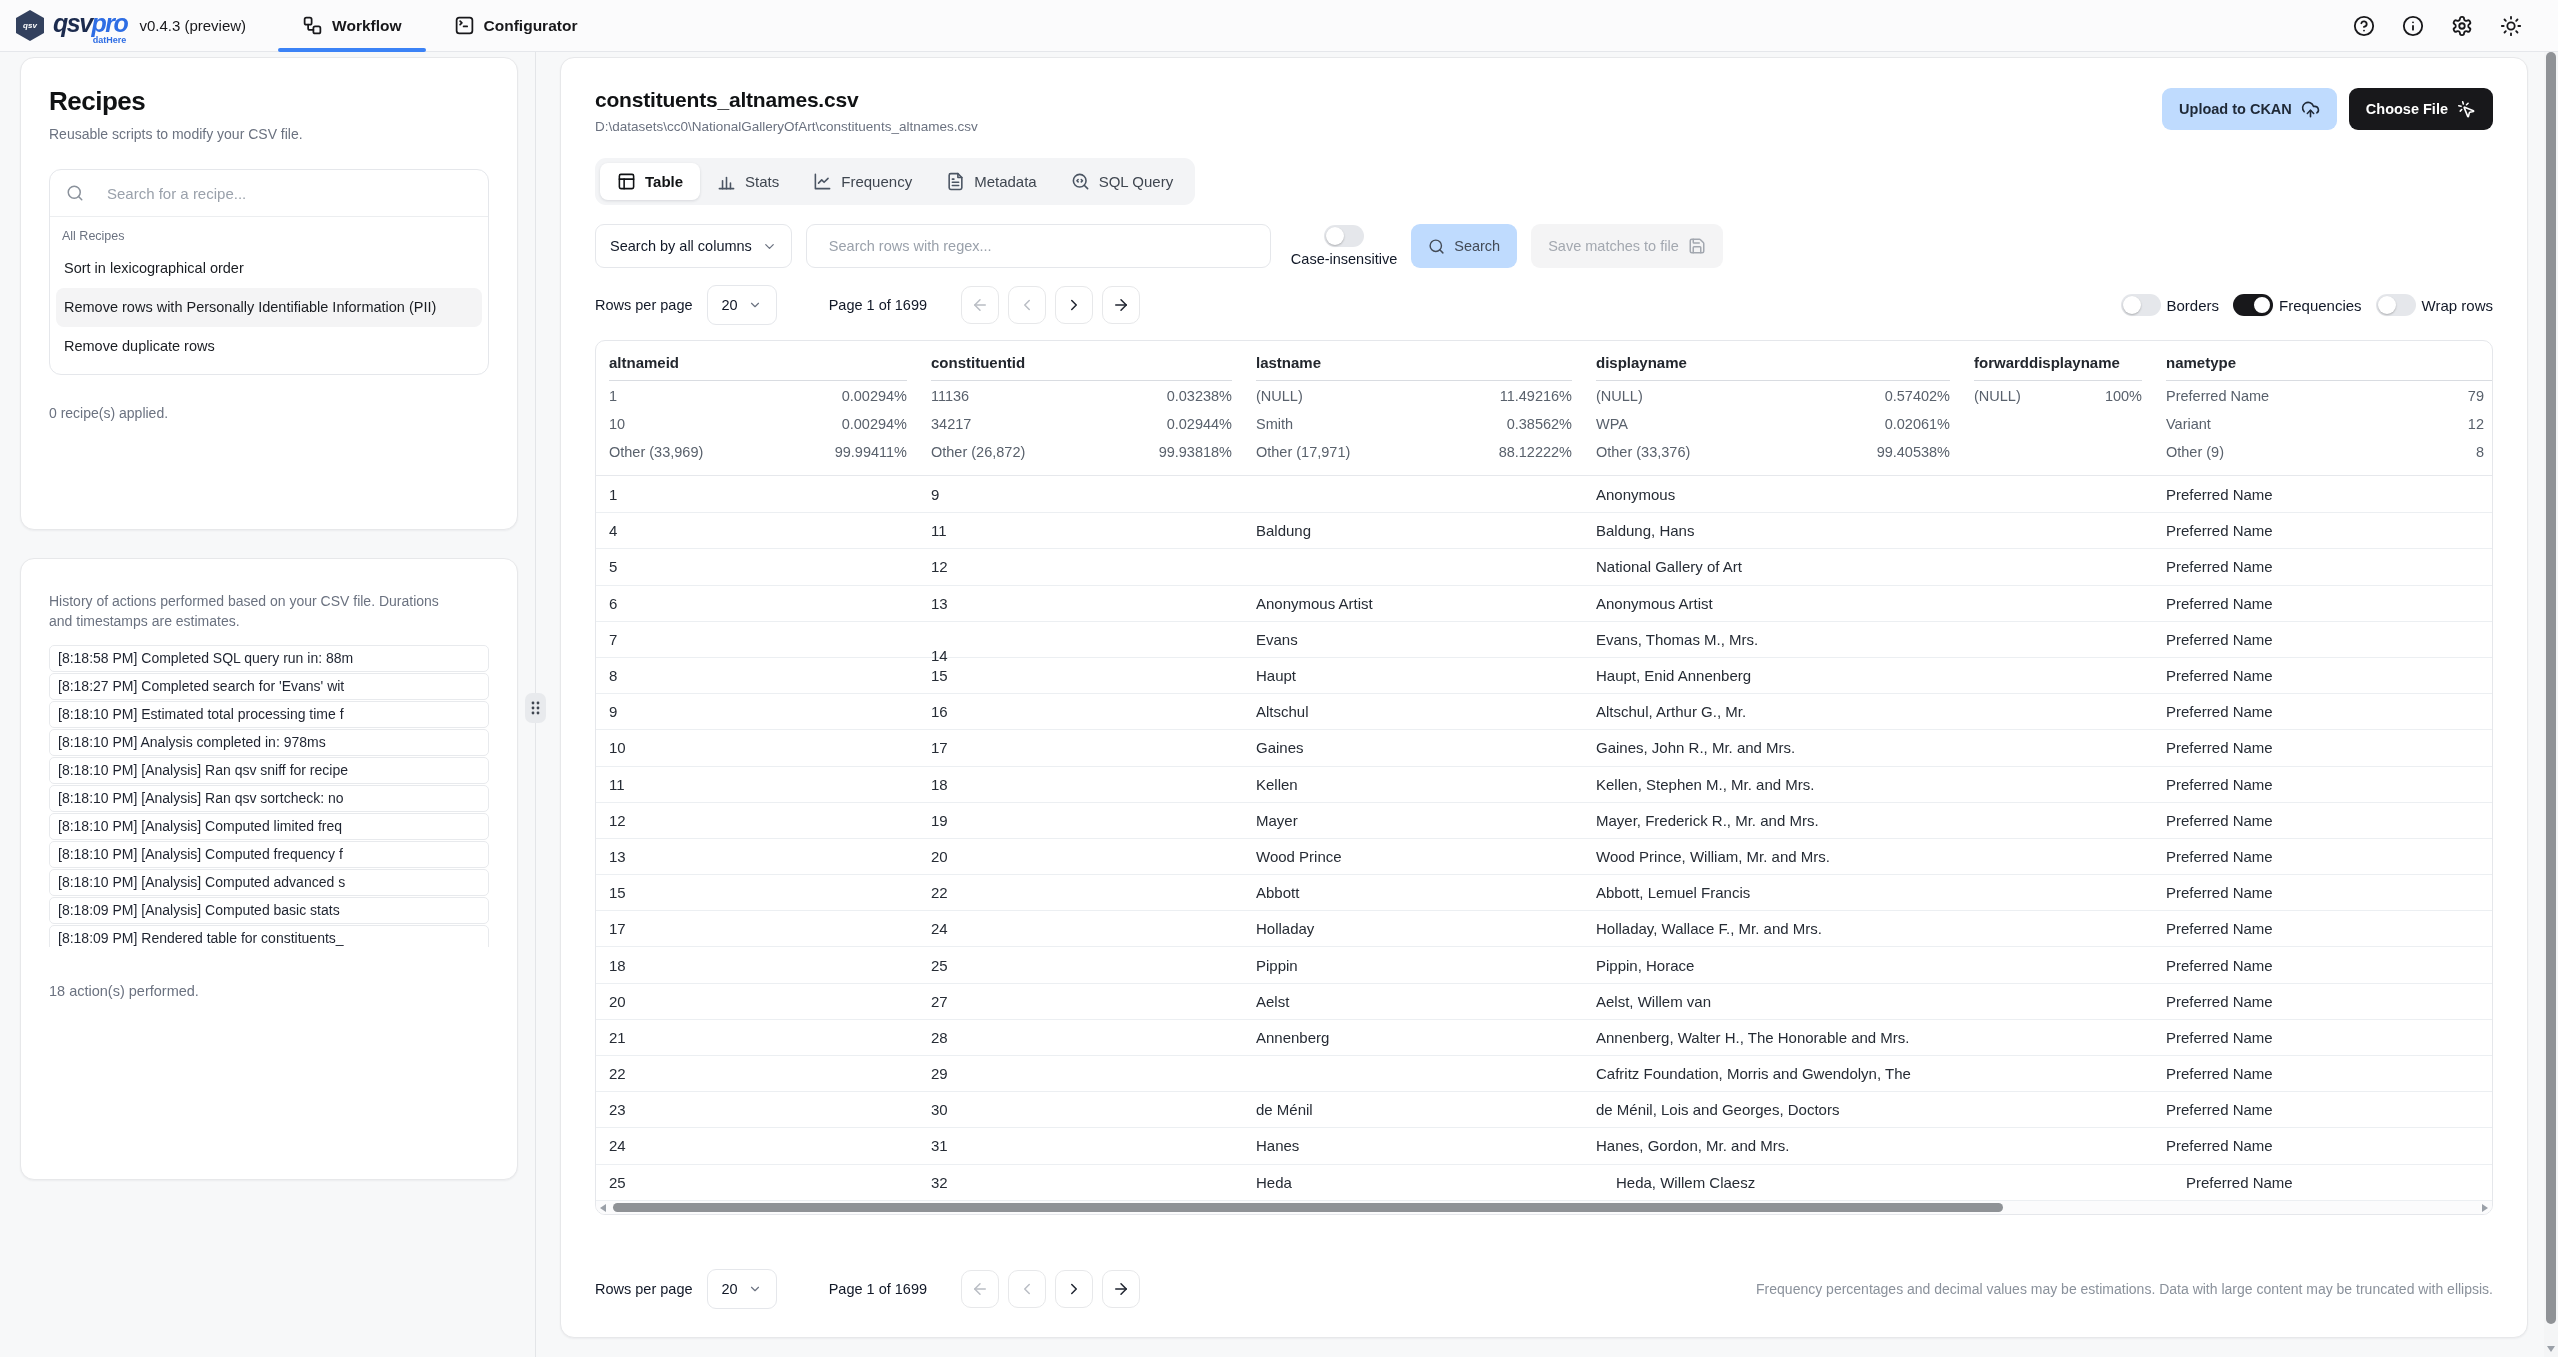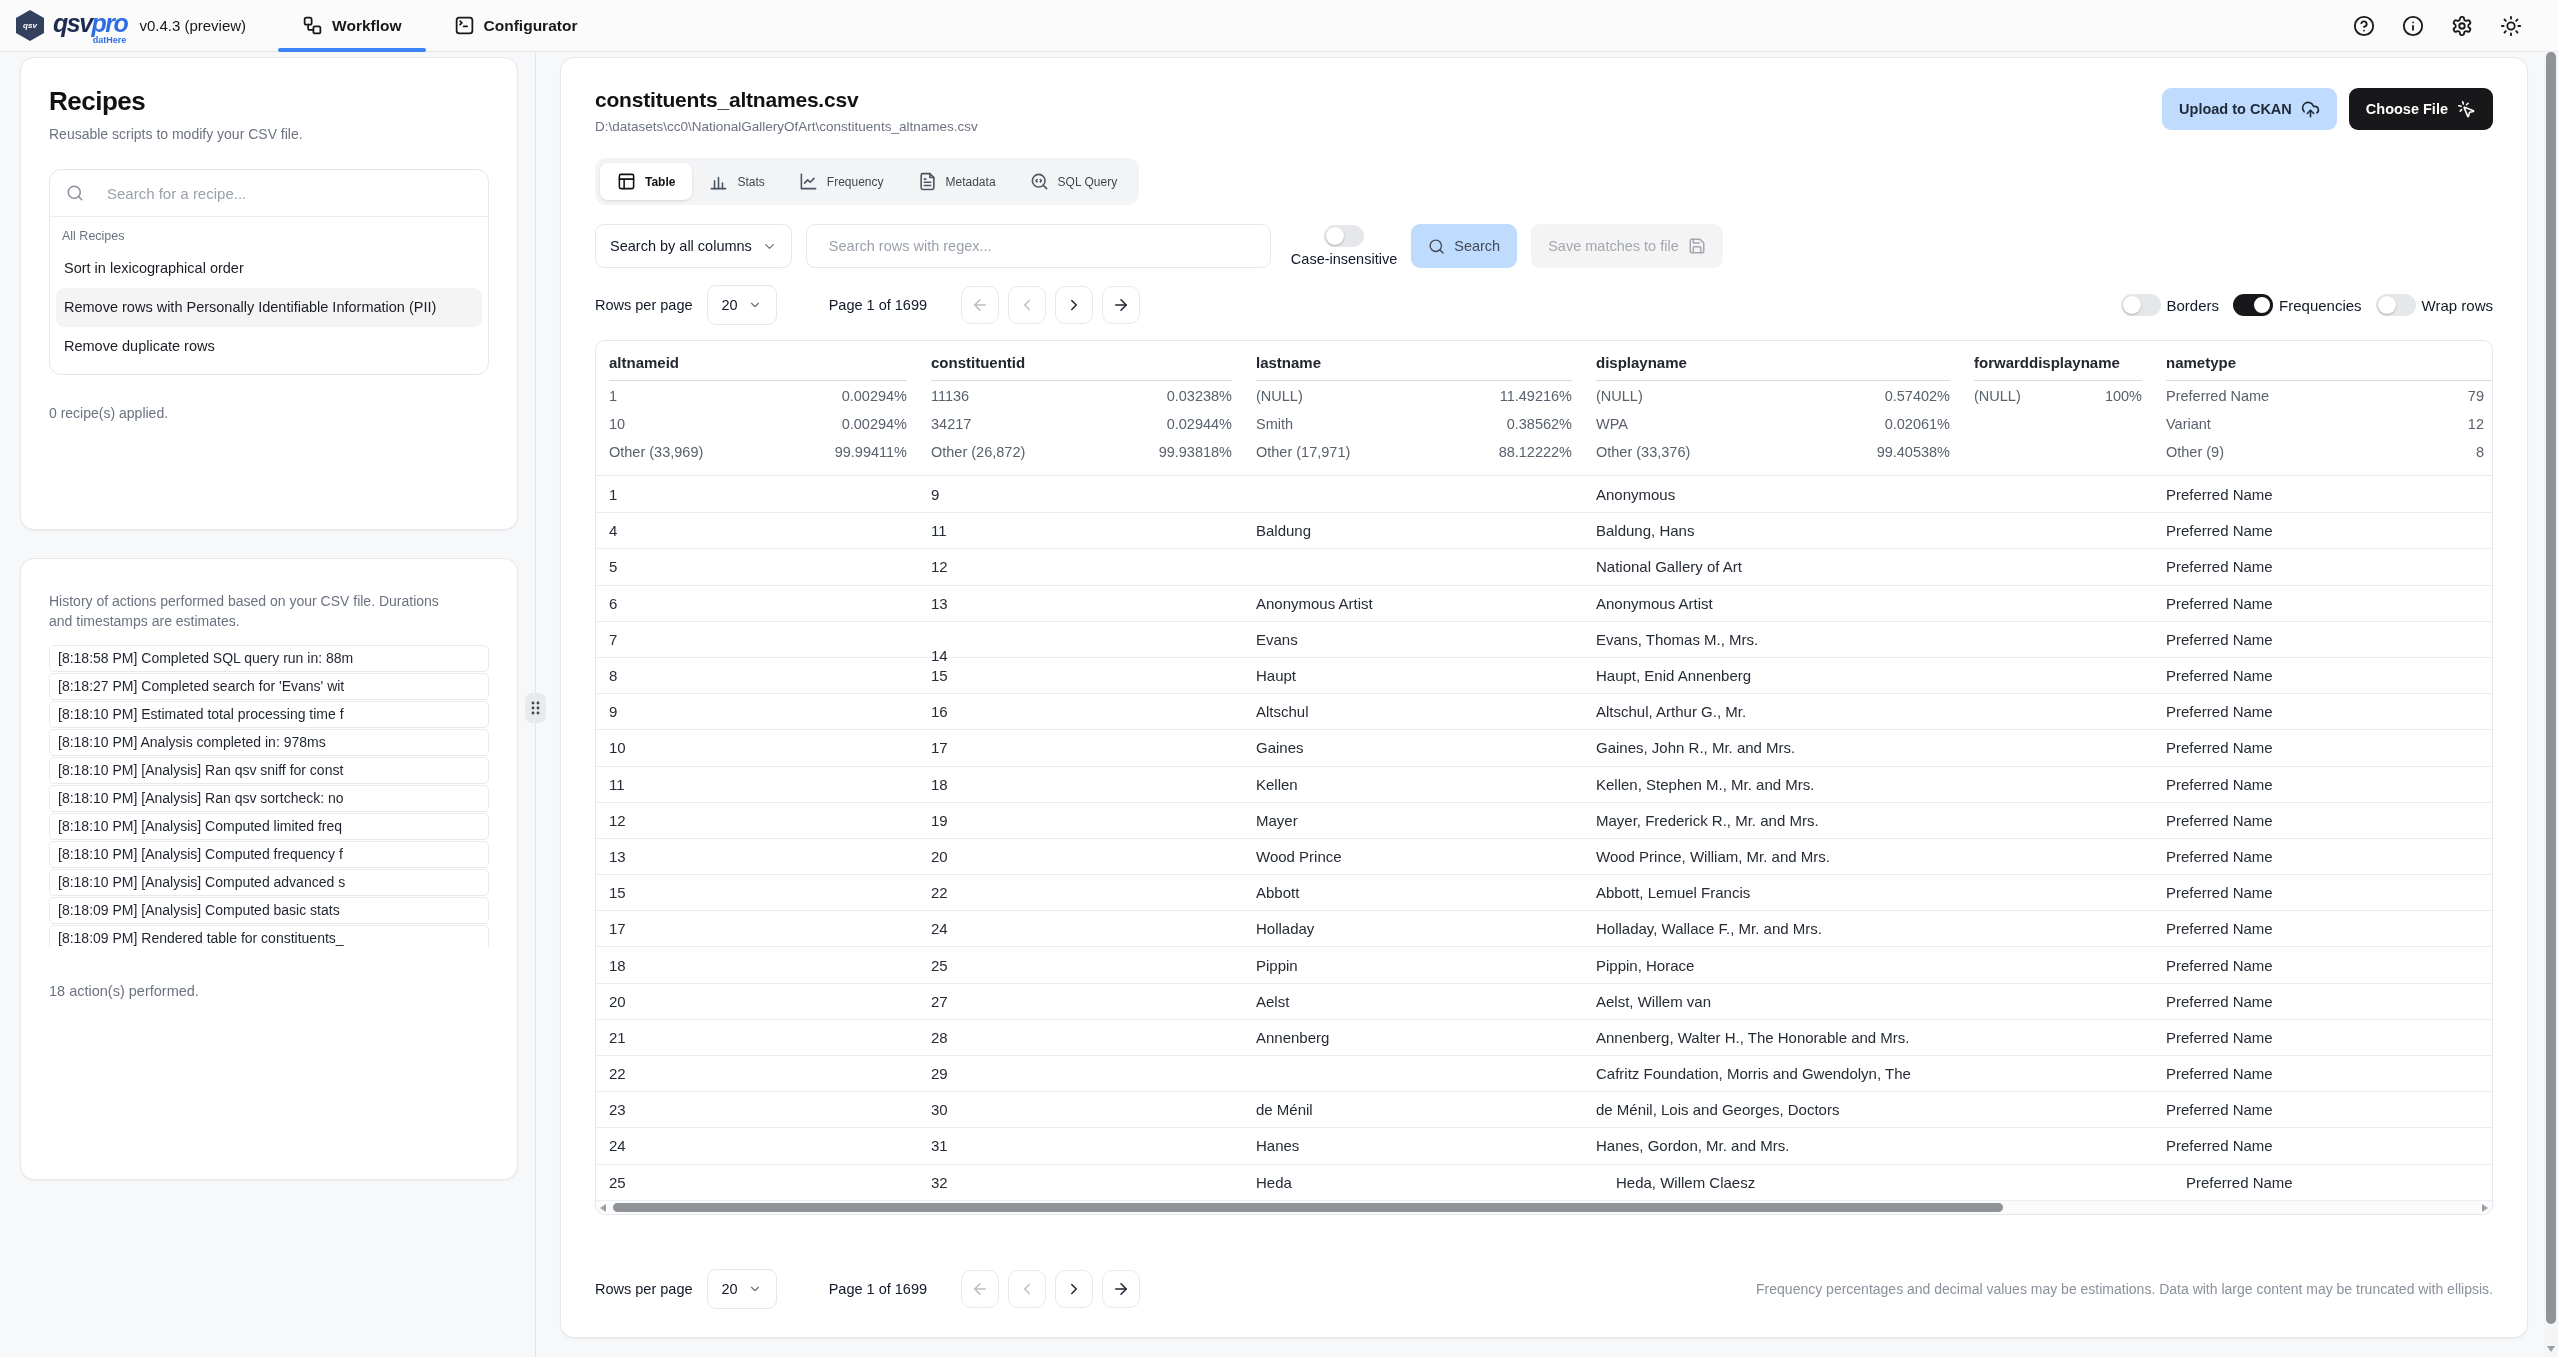--- a/index.html
+++ b/index.html
@@ -62,21 +62,21 @@
   .file-path { font-size: 13.5px; color: #6b7280; margin-top: 7px; }
   .head-actions { display: flex; gap: 12px; }
   .btn { display: flex; align-items: center; gap: 9px; border: none; border-radius: 9px; padding: 0 17px; height: 42px; font-size: 14.5px; font-weight: 600; font-family: inherit; cursor: pointer; }
   .btn-upload { background: #bfdbfe; color: #1f2937; }
   .btn-upload svg { stroke: #1f2937; }
   .btn-choose { background: #18181b; color: #fff; }
   .btn-choose svg { stroke: #fff; }
 
   
   .tabbar { display: inline-flex; align-self: flex-start; background: #f3f4f6; border-radius: 11px; padding: 5px; margin-top: 24px; }
-  .vtab { display: flex; align-items: center; gap: 9px; padding: 9px 17px; border-radius: 8px; font-size: 12px; color: #3f4650; cursor: pointer; }
+  .vtab { display: flex; align-items: center; gap: 9px; padding: 9px 17px; border-radius: 8px; font-size: 15px; color: #3f4650; cursor: pointer; }
   .vtab svg { stroke: #4b5563; }
   .vtab.active { background: #fff; color: #101214; font-weight: 600; box-shadow: 0 1px 3px rgba(16,24,40,.12); }
   .vtab.active svg { stroke: #101214; }
 
   
   .search-bar { display: flex; align-items: center; gap: 14px; margin-top: 19px; }
   .select-box { display: flex; align-items: center; gap: 10px; border: 1px solid #e5e7eb; border-radius: 9px; padding: 0 14px; height: 44px; font-size: 14.5px; color: #111827; background: #fff; cursor: pointer; }
   .regex-input { width: 465px; height: 44px; border: 1px solid #e5e7eb; border-radius: 9px; padding: 0 22px; font-size: 14.5px; color: #111827; font-family: inherit; outline: none; }
   .regex-input::placeholder { color: #9aa1ab; }
   .case-toggle { display: flex; flex-direction: column; align-items: center; gap: 4px; margin-left: 6px; }
@@ -233,21 +233,21 @@
   <p class="applied-text">0 recipe(s) applied.</p>
 </section>
 
 <section class="card logs-card">
   <p class="logs-sub">History of actions performed based on your CSV file. Durations and timestamps are estimates.</p>
   <div class="log-list">
       <div class="log-entry">[8:18:58 PM] Completed SQL query run in: 88m</div>
       <div class="log-entry">[8:18:27 PM] Completed search for 'Evans' wit</div>
       <div class="log-entry">[8:18:10 PM] Estimated total processing time f</div>
       <div class="log-entry">[8:18:10 PM] Analysis completed in: 978ms</div>
-      <div class="log-entry">[8:18:10 PM] [Analysis] Ran qsv sniff for const</div>
+      <div class="log-entry">[8:18:10 PM] [Analysis] Ran qsv sniff for recipe</div>
       <div class="log-entry">[8:18:10 PM] [Analysis] Ran qsv sortcheck: no</div>
       <div class="log-entry">[8:18:10 PM] [Analysis] Computed limited freq</div>
       <div class="log-entry">[8:18:10 PM] [Analysis] Computed frequency f</div>
       <div class="log-entry">[8:18:10 PM] [Analysis] Computed advanced s</div>
       <div class="log-entry">[8:18:09 PM] [Analysis] Computed basic stats</div>
       <div class="log-entry">[8:18:09 PM] Rendered table for constituents_</div>
     </div>
   <p class="performed-text">18 action(s) performed.</p>
 </section>
 

